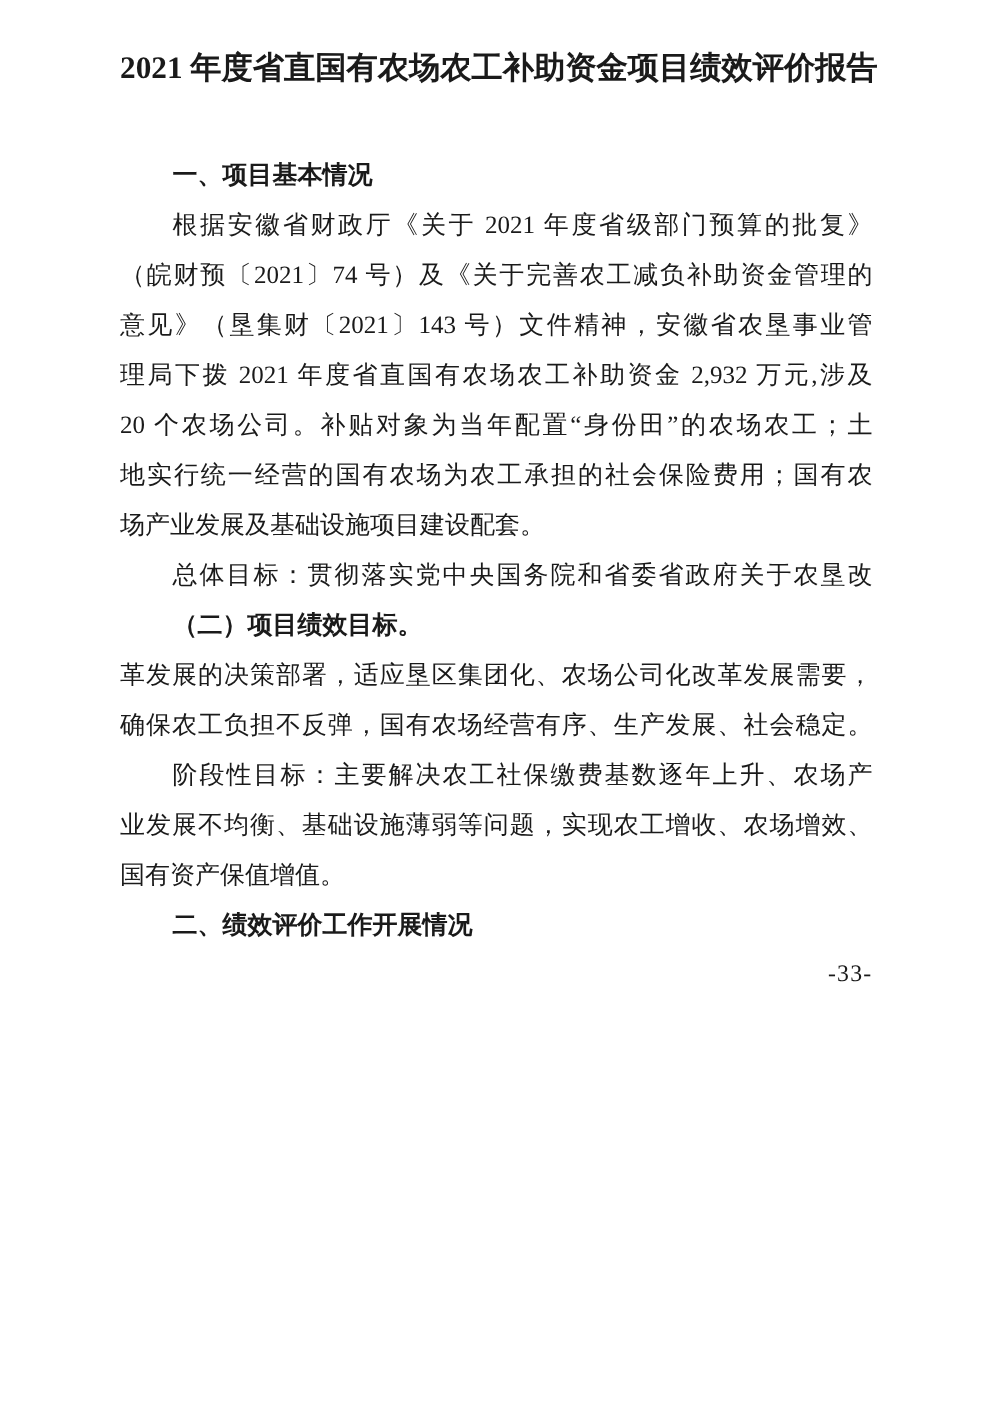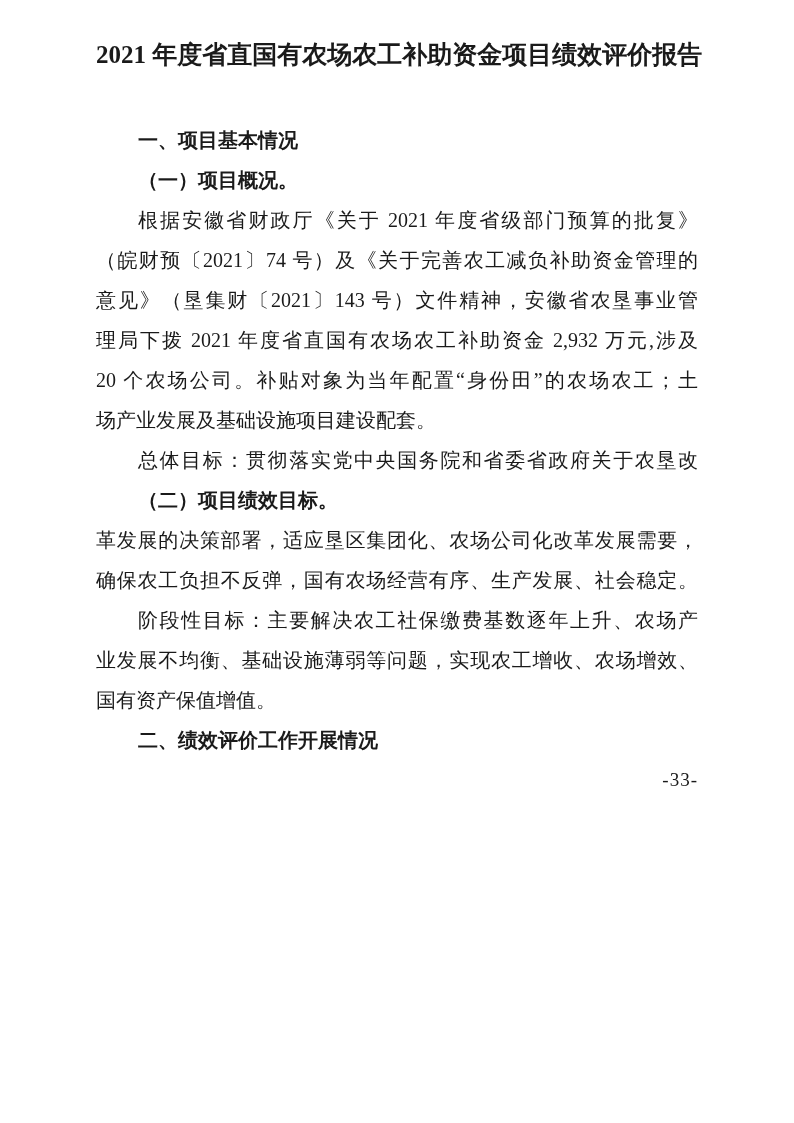--- a/index.html
+++ b/index.html
@@ -70,26 +70,26 @@
 </head>
 <body>
 
 <div class="page">
 
 
   <h1 class="doc-title">2021 年度省直国有农场农工补助资金项目绩效评价报告</h1>
 
   <div class="body-block">
     <div class="line hei">一、项目基本情况</div>
-    <div class="line sub">（一）项目概况。</div>
     <div class="line indent justify">根据安徽省财政厅《关于 2021 年度省级部门预算的批复》</div>
     <div class="line justify">（皖财预〔2021〕74 号）及《关于完善农工减负补助资金管理的</div>
     <div class="line justify">意见》（垦集财〔2021〕143 号）文件精神，安徽省农垦事业管</div>
     <div class="line justify">理局下拨 2021 年度省直国有农场农工补助资金 2,932 万元,涉及</div>
     <div class="line justify">20 个农场公司。补贴对象为当年配置“身份田”的农场农工；土</div>
+    <div class="line justify">地实行统一经营的国有农场为农工承担的社会保险费用；国有农</div>
     <div class="line">场产业发展及基础设施项目建设配套。</div>
     <div class="line indent justify">总体目标：贯彻落实党中央国务院和省委省政府关于农垦改</div>
     <div class="line sub">（二）项目绩效目标。</div>
     <div class="line justify">革发展的决策部署，适应垦区集团化、农场公司化改革发展需要，</div>
     <div class="line justify">确保农工负担不反弹，国有农场经营有序、生产发展、社会稳定。</div>
     <div class="line indent justify">阶段性目标：主要解决农工社保缴费基数逐年上升、农场产</div>
     <div class="line justify">业发展不均衡、基础设施薄弱等问题，实现农工增收、农场增效、</div>
     <div class="line">国有资产保值增值。</div>
     <div class="line hei">二、绩效评价工作开展情况</div>
   </div>

